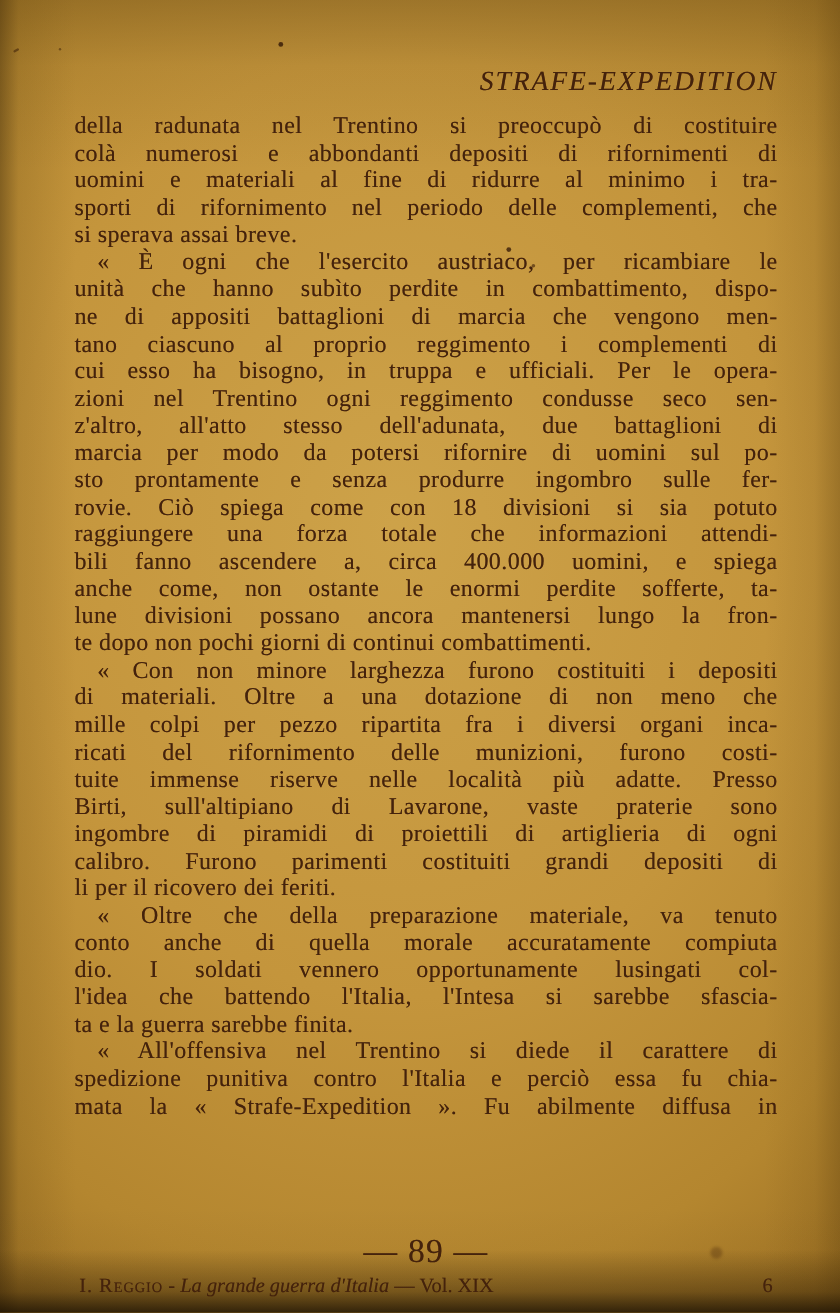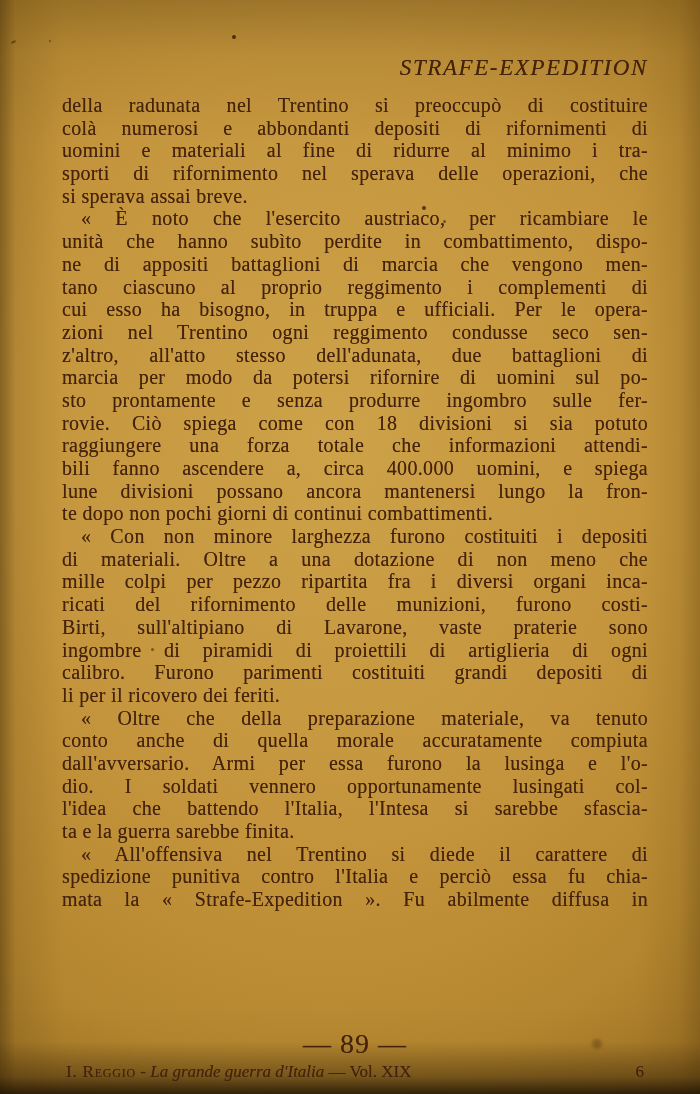--- a/index.html
+++ b/index.html
@@ -75,47 +75,48 @@
 <body>
 
 <div class="page">
 
   <div class="running-head">STRAFE-EXPEDITION</div>
 
   <div class="text-block">
       <div class="line">della radunata nel Trentino si preoccupò di costituire</div>
       <div class="line">colà numerosi e abbondanti depositi di rifornimenti di</div>
       <div class="line">uomini e materiali al fine di ridurre al minimo i tra-</div>
-      <div class="line">sporti di rifornimento nel sperava delle operazioni, che</div>
+      <div class="line">sporti di rifornimento nel periodo delle complementi, che</div>
       <div class="line last">si sperava assai breve.</div>
-      <div class="line indent">« È noto che l'esercito austriaco, per ricambiare le</div>
+      <div class="line indent">« È ogni che l'esercito austriaco, per ricambiare le</div>
       <div class="line">unità che hanno subìto perdite in combattimento, dispo-</div>
       <div class="line">ne di appositi battaglioni di marcia che vengono men-</div>
       <div class="line">tano ciascuno al proprio reggimento i complementi di</div>
       <div class="line">cui esso ha bisogno, in truppa e ufficiali. Per le opera-</div>
       <div class="line">zioni nel Trentino ogni reggimento condusse seco sen-</div>
       <div class="line">z'altro, all'atto stesso dell'adunata, due battaglioni di</div>
       <div class="line">marcia per modo da potersi rifornire di uomini sul po-</div>
       <div class="line">sto prontamente e senza produrre ingombro sulle fer-</div>
       <div class="line">rovie. Ciò spiega come con 18 divisioni si sia potuto</div>
       <div class="line">raggiungere una forza totale che informazioni attendi-</div>
       <div class="line">bili fanno ascendere a, circa 400.000 uomini, e spiega</div>
+      <div class="line">anche come, non ostante le enormi perdite sofferte, ta-</div>
       <div class="line">lune divisioni possano ancora mantenersi lungo la fron-</div>
       <div class="line last">te dopo non pochi giorni di continui combattimenti.</div>
       <div class="line indent">« Con non minore larghezza furono costituiti i depositi</div>
       <div class="line">di materiali. Oltre a una dotazione di non meno che</div>
       <div class="line">mille colpi per pezzo ripartita fra i diversi organi inca-</div>
       <div class="line">ricati del rifornimento delle munizioni, furono costi-</div>
+      <div class="line">tuite immense riserve nelle località più adatte. Presso</div>
       <div class="line">Birti, sull'altipiano di Lavarone, vaste praterie sono</div>
       <div class="line">ingombre di piramidi di proiettili di artiglieria di ogni</div>
       <div class="line">calibro. Furono parimenti costituiti grandi depositi di</div>
       <div class="line last">li per il ricovero dei feriti.</div>
       <div class="line indent">« Oltre che della preparazione materiale, va tenuto</div>
       <div class="line">conto anche di quella morale accuratamente compiuta</div>
-      <div class="line">dall'avversario. Armi per essa furono la lusinga e l'o-</div>
       <div class="line">dio. I soldati vennero opportunamente lusingati col-</div>
       <div class="line">l'idea che battendo l'Italia, l'Intesa si sarebbe sfascia-</div>
       <div class="line last">ta e la guerra sarebbe finita.</div>
       <div class="line indent">« All'offensiva nel Trentino si diede il carattere di</div>
       <div class="line">spedizione punitiva contro l'Italia e perciò essa fu chia-</div>
       <div class="line">mata la « Strafe-Expedition ». Fu abilmente diffusa in</div>
     </div>
 
   <div class="page-number">— 89 —</div>
 

